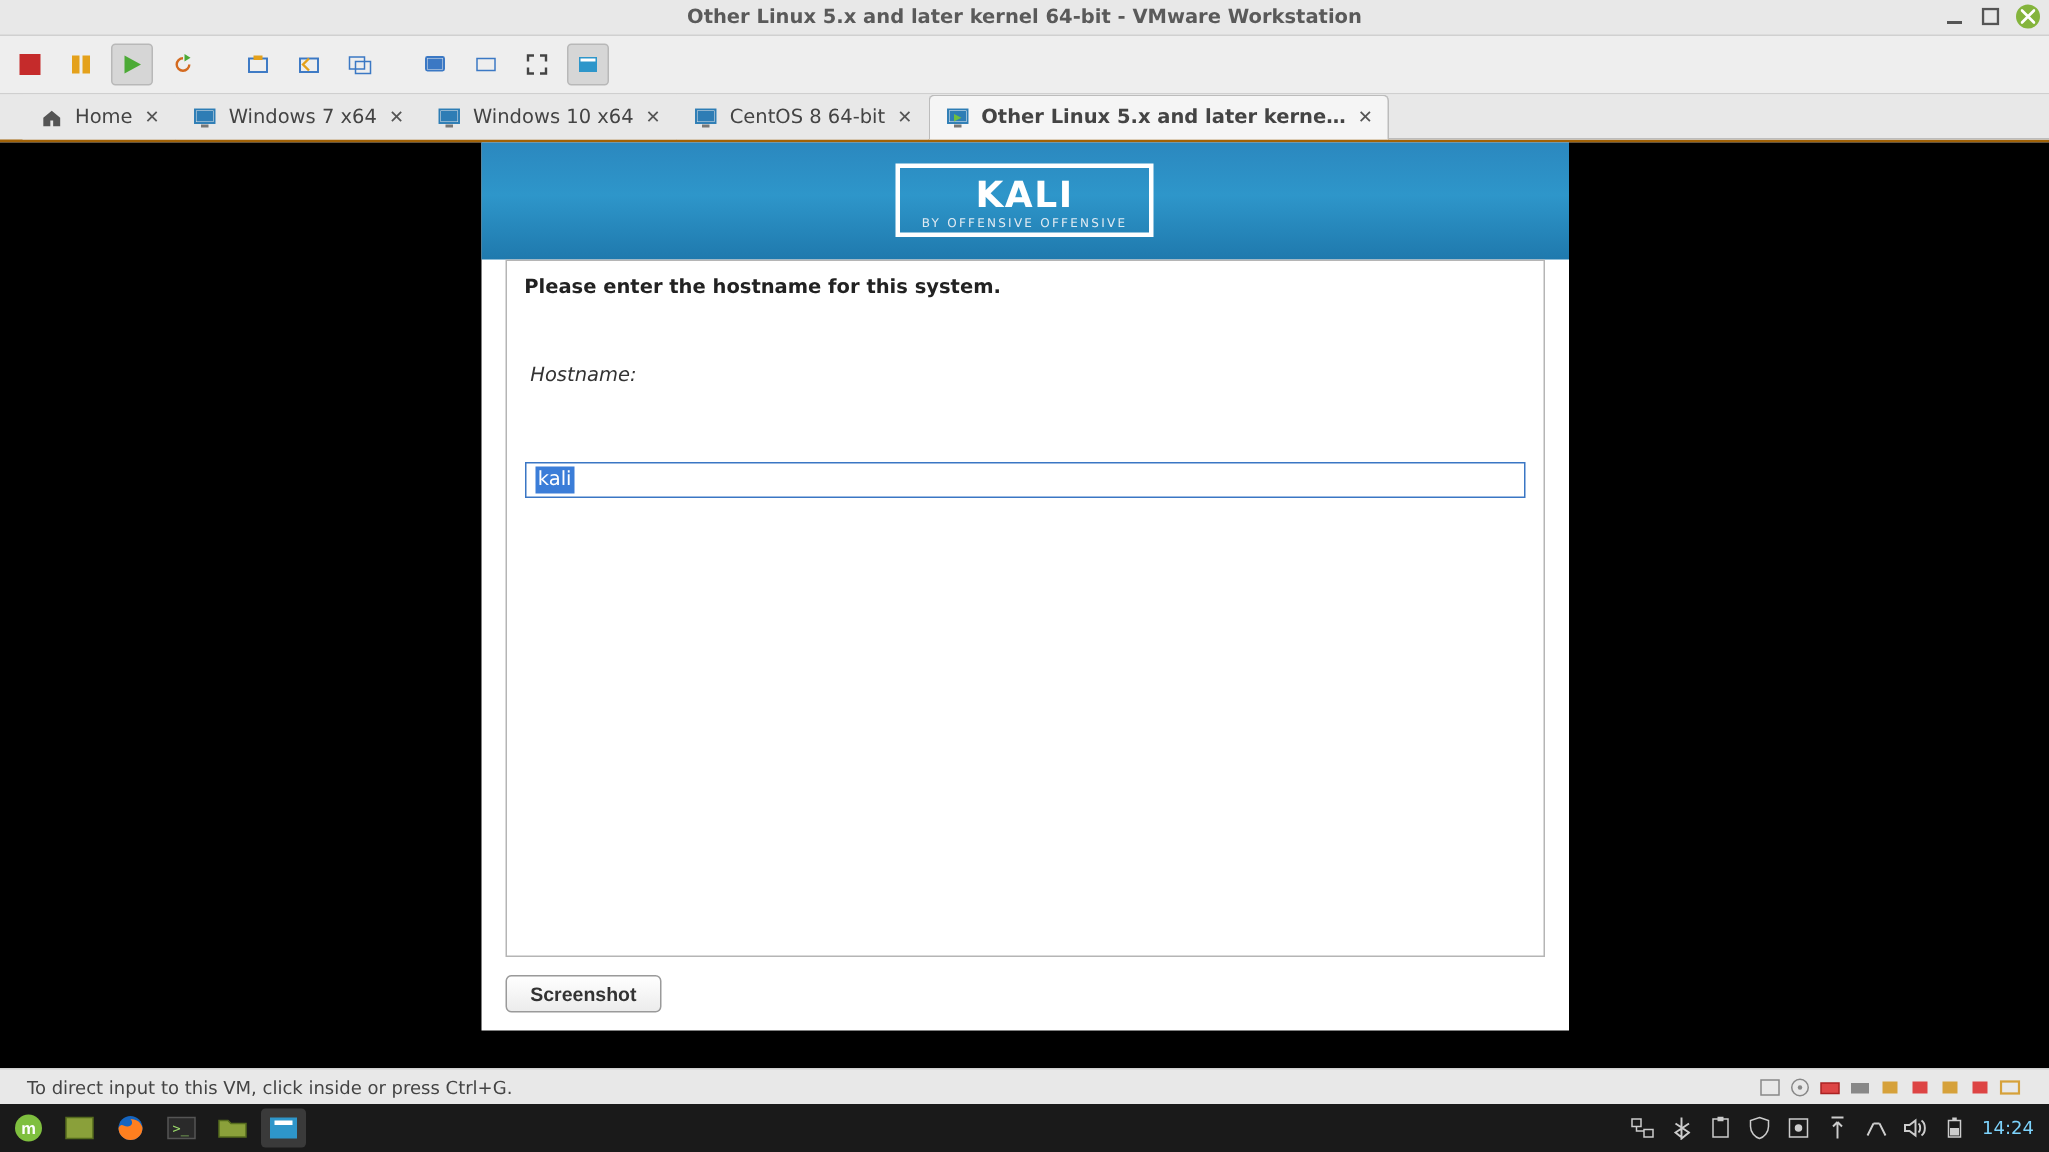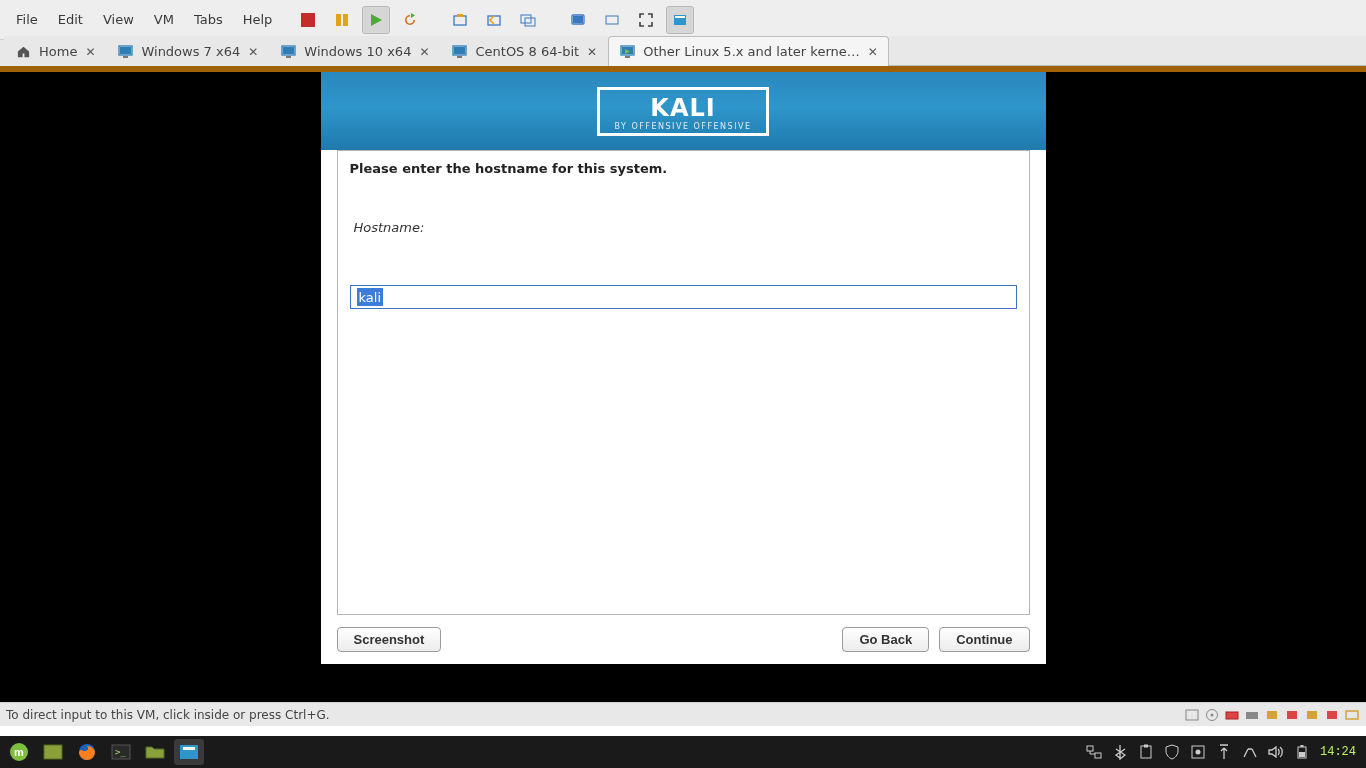--- a/index.html
+++ b/index.html
@@ -16,24 +16,24 @@
   .approw { height: 40px; background: #eeeeee; display: flex; align-items: center; border-bottom: 1px solid #cfcfcf; }
   .menubar { display: flex; align-items: center; gap: 4px; padding: 0 8px; height: 100%; }
   .menubar .mitem { padding: 4px 8px; color: #3a3a3a; cursor: default; }
   .toolbar { display: flex; align-items: center; gap: 6px; padding: 0 6px; height: 100%; }
   .tbtn { width: 28px; height: 28px; display: inline-flex; align-items: center; justify-content: center; border: 1px solid transparent; border-radius: 3px; }
   .tbtn.active { background: #d6d6d6; border-color: #b8b8b8; }
   .tbtn .sq { width: 14px; height: 14px; }
   .sep { width: 10px; }
 
   
-  .tabsrow { height: 32px; background: #e8e8e8; display: flex; align-items: flex-end; border-bottom: 6px solid #a16207; padding-left: 4px; }
+  .tabsrow { height: 32px; background: #e8e8e8; display: flex; align-items: flex-end; border-bottom: 2px solid #a16207; padding-left: 15px; }
   .tab { display: flex; align-items: center; gap: 8px; padding: 6px 10px; height: 30px; background: #e8e8e8; border: 1px solid transparent; border-bottom: none; color:#444; position: relative; }
   .tab .ticon { width: 16px; height: 16px; display:inline-flex; align-items:center; justify-content:center; }
-  .tab.active { background: #f5f5f5; border-color: #bcbcbc; border-top-left-radius: 4px; border-top-right-radius: 4px; }
+  .tab.active { background: #f5f5f5; border-color: #bcbcbc; border-top-left-radius: 4px; border-top-right-radius: 4px; font-weight: bold; }
   .tab .close { font-size: 12px; color:#555; }
   .tabsrow .spacer { flex: 1; }
   .afterTabs { height: 30px; border-bottom: 1px solid #bcbcbc; background:#e8e8e8; }
 
   
   .vmviewport { height: calc(768px - 24px - 40px - 32px - 24px - 18px); background: #000; display:flex; justify-content:center; align-items:flex-start; }
   .installer { width: 725px; height: 592px; background:#fff; display:flex; flex-direction:column; }
   .kali-banner { background: linear-gradient(#2b88bf,#2e96ca 45%,#1f79ad); height: 78px; display:flex; align-items:center; justify-content:center; }
   .kali-badge { border: 3px solid #fff; padding: 4px 14px 2px; text-align:center; }
   .kali-badge .k1 { color:#fff; font-weight:800; font-size:24px; letter-spacing:1px; }
@@ -45,53 +45,65 @@
   .installer-body .fieldlabel { font-style: italic; color:#333; margin-left:4px; font-size:13px; }
   .installer-body input.hostname { margin-top:6px; width:100%; height:24px; border:1px solid #3a76c4; padding:2px 6px; font-size:13px; color:#fff; }
   .hostname-wrap { position: relative; }
   .hostname-sel { position:absolute; left:7px; top:9px; height:18px; background:#3b7dd8; color:#fff; font-size:13px; display:flex; align-items:center; padding:0 2px; pointer-events:none; }
 
   .installer-footer { display:flex; justify-content:space-between; align-items:center; padding: 12px 16px; }
   .ibtn { border:1px solid #9a9a9a; background: linear-gradient(#ffffff,#ececec); padding: 4px 16px; border-radius:4px; font-weight:700; color:#333; font-size:13px; }
   .ibtn-group { display:flex; gap:10px; }
 
   
-  .statusbar { height: 24px; background: #e8e8e8; border-top: 1px solid #cfcfcf; display:flex; align-items:center; justify-content:space-between; padding: 0 6px; font-size:12px; color:#444; }
+  .statusbar { height: 24px; background: #e8e8e8; border-top: 1px solid #cfcfcf; display:flex; align-items:center; justify-content:space-between; padding: 0 18px; font-size:12px; color:#444; }
   .status-icons { display:flex; gap:4px; align-items:center; }
   .status-icons .si { width:16px; height:16px; display:inline-flex; align-items:center; justify-content:center; } 
   .mintbar { position: absolute; left:0; right:0; bottom:0; height: 32px; background:#1a1a1a; display:flex; align-items:center; color:#ddd; }
   .mintbar .left { display:flex; align-items:center; gap:4px; padding-left:4px; }
   .mintbar .right { margin-left:auto; display:flex; align-items:center; gap:10px; padding-right:10px; }
   .mintbar .tb { width:30px; height:26px; display:inline-flex; align-items:center; justify-content:center; border-radius:3px; }
   .mintbar .tb.active { background:#3a3a3a; }
-  .mintbar .clock { font-size:12px; color:#bef264;font-family:Liberation Mono, monospace; }
+  .mintbar .clock { font-size:12px; color:#7dd3fc; }
   .tray-icon { width:16px; height:16px; display:inline-flex; align-items:center; justify-content:center; color:#ddd; }
 
   
   .outer { position: relative; width:1366px; height:768px; }
 
   
   .content-stack { display:flex; flex-direction:column; height:calc(768px - 32px); }
 </style>
 </head>
 <body>
 
 <div class="outer">
   <div class="content-stack">
 
+    <div class="titlebar">
+      <div class="title">Other Linux 5.x and later kernel 64-bit - VMware Workstation</div>
+      <div class="winbtns">
+        <span class="winbtn">
+          <svg width="12" height="12" viewBox="0 0 12 12">
+              <rect x="1" y="9" width="10" height="2" fill="#555"></rect>
+            </svg>
+        </span>
+        <span class="winbtn">
+          <svg width="12" height="12" viewBox="0 0 12 12">
+              <rect x="1" y="1" width="10" height="10" fill="none" stroke="#555" stroke-width="1.6"></rect>
+            </svg>
+        </span>
+        <span class="winbtn close">
+          <svg width="10" height="10" viewBox="0 0 10 10">
+              <path d="M1 1 L9 9 M9 1 L1 9" stroke="#fff" stroke-width="1.8" stroke-linecap="round"></path>
+            </svg>
+        </span>
+      </div>
+    </div>
 
     <div class="approw">
-      <div class="menubar">
-        <div class="mitem">File</div>
-        <div class="mitem">Edit</div>
-        <div class="mitem">View</div>
-        <div class="mitem">VM</div>
-        <div class="mitem">Tabs</div>
-        <div class="mitem">Help</div>
-      </div>
       <div class="toolbar">
         <span class="tbtn">
             <span class="sq" style="background:#c52b2b"></span>
           </span>
         <span class="tbtn">
           <svg width="14" height="14">
               <rect x="1" y="1" width="5" height="12" fill="#e4a11b"></rect>
               <rect x="8" y="1" width="5" height="12" fill="#e4a11b"></rect>
             </svg>
         </span>
@@ -220,24 +232,20 @@
         <div class="installer-body">
           <div class="lead">Please enter the hostname for this system.</div>
           <div class="fieldlabel">Hostname:</div>
           <div class="hostname-wrap">
             <input class="hostname" type="text" value="kali" style="">
             <span class="hostname-sel">kali</span>
           </div>
         </div>
         <div class="installer-footer">
           <button class="ibtn">Screenshot</button>
-          <div class="ibtn-group">
-            <button class="ibtn">Go Back</button>
-            <button class="ibtn">Continue</button>
-          </div>
         </div>
       </div>
     </div>
 
     <div class="statusbar">
       <div>To direct input to this VM, click inside or press Ctrl+G.</div>
       <div class="status-icons">
         <span class="si">
             <svg width="14" height="14">
               <rect x="1" y="2" width="12" height="10" fill="none" stroke="#888"></rect>

